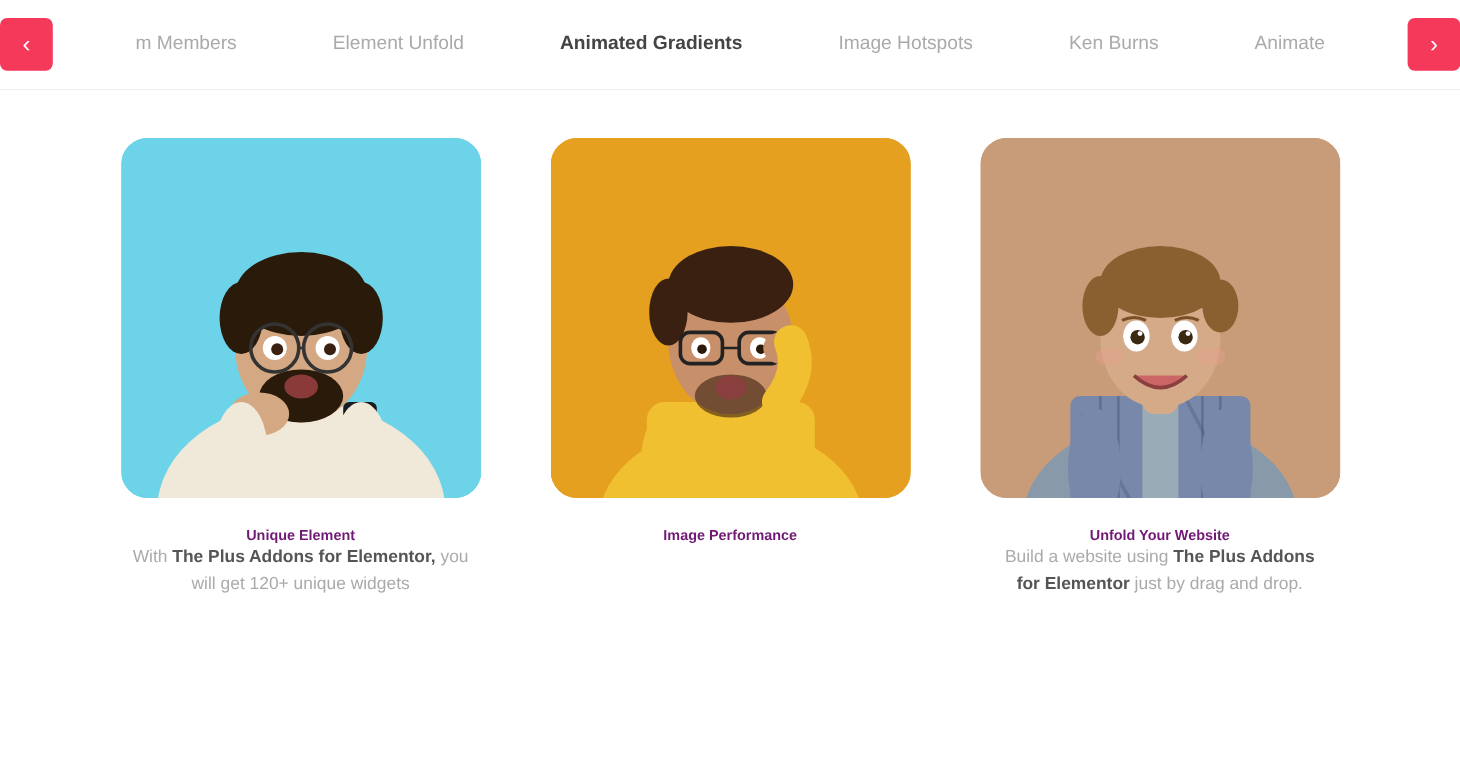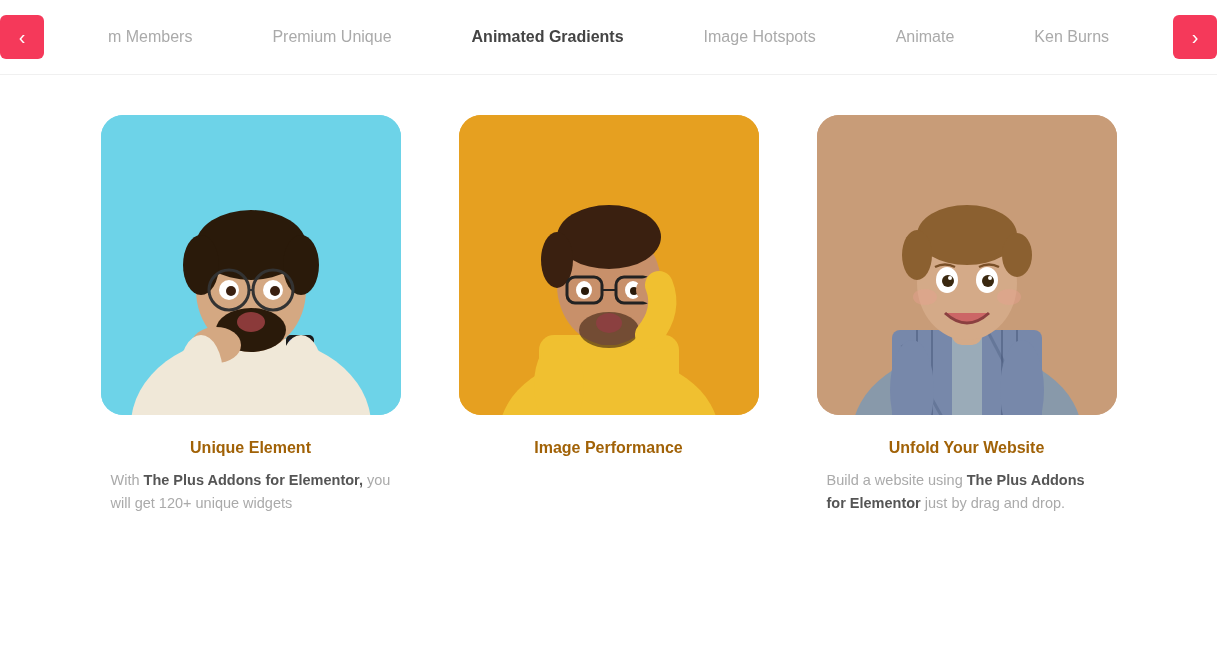--- a/index.html
+++ b/index.html
@@ -119,31 +119,31 @@
       justify-content: center;
     }
 
     
     .person-svg {
       width: 100%;
       height: 100%;
     }
 
     .card-title {
-      font-size: 16px;
+      font-size: 12px;
       font-weight: 700;
-      color: #a16207;
-      margin-bottom: 12px;
+      color: #701a75;
+      margin-bottom: 0;
       text-align: center;
     }
 
     .card-desc {
       font-size: 14.5px;
       color: #aaa;
-      text-align: left;
+      text-align: center;
       line-height: 1.6;
       max-width: 280px;
     }
 
     .card-desc strong, .card-desc b {
       color: #555;
       font-weight: 700;
     }
 
     
@@ -153,25 +153,25 @@
       background: #f0f0f0;
     }
   </style>
 </head>
 <body>
 
 <div class="nav-bar">
   <button class="nav-arrow left">‹</button>
   <div class="nav-items">
     <span class="nav-item">m Members</span>
-    <span class="nav-item">Premium Unique</span>
+    <span class="nav-item">Element Unfold</span>
     <span class="nav-item active">Animated Gradients</span>
     <span class="nav-item">Image Hotspots</span>
+    <span class="nav-item">Ken Burns</span>
     <span class="nav-item">Animate</span>
-    <span class="nav-item">Ken Burns</span>
   </div>
   <button class="nav-arrow right">›</button>
 </div>
 
 <div class="nav-divider"></div>
 
 <div class="cards-section">
 
   <div class="card">
     <div class="card-image-wrap">

